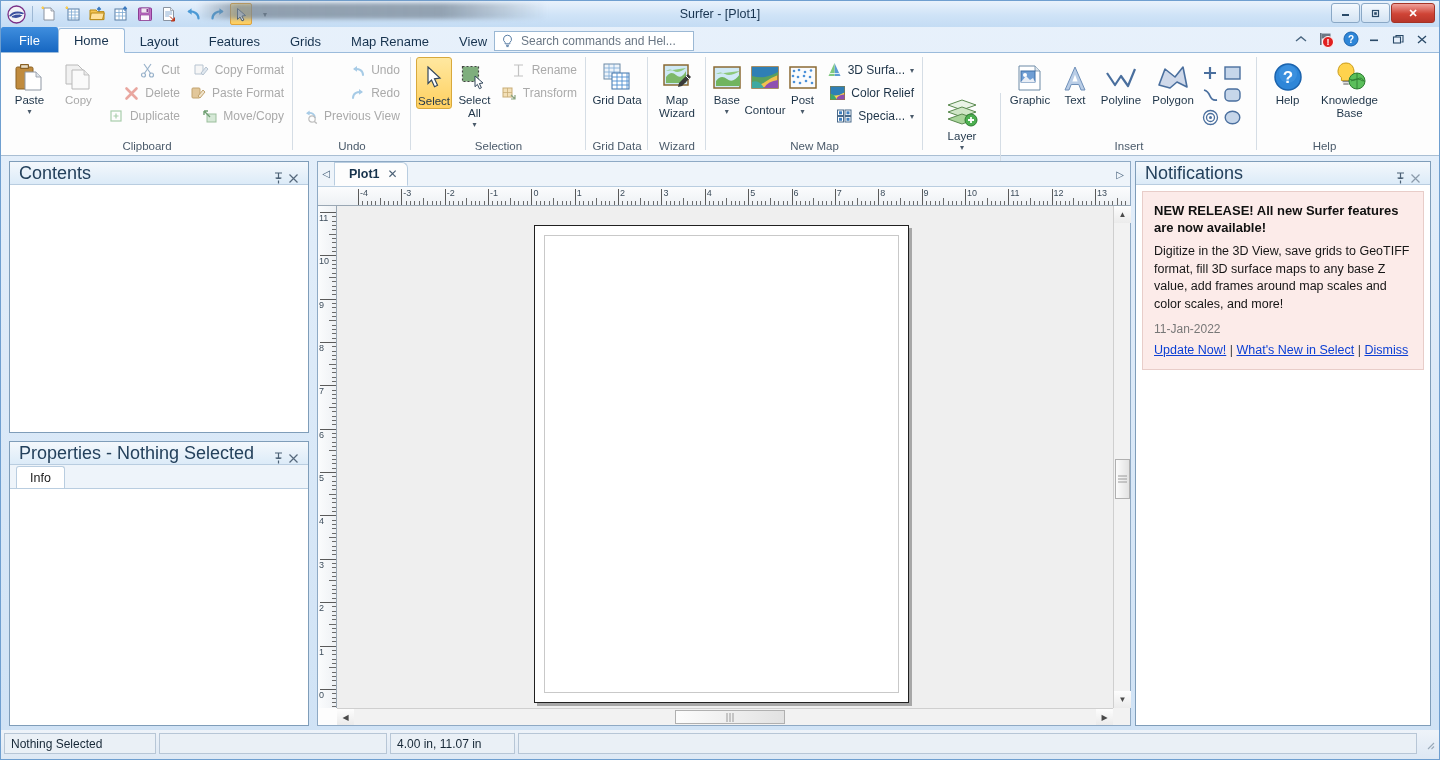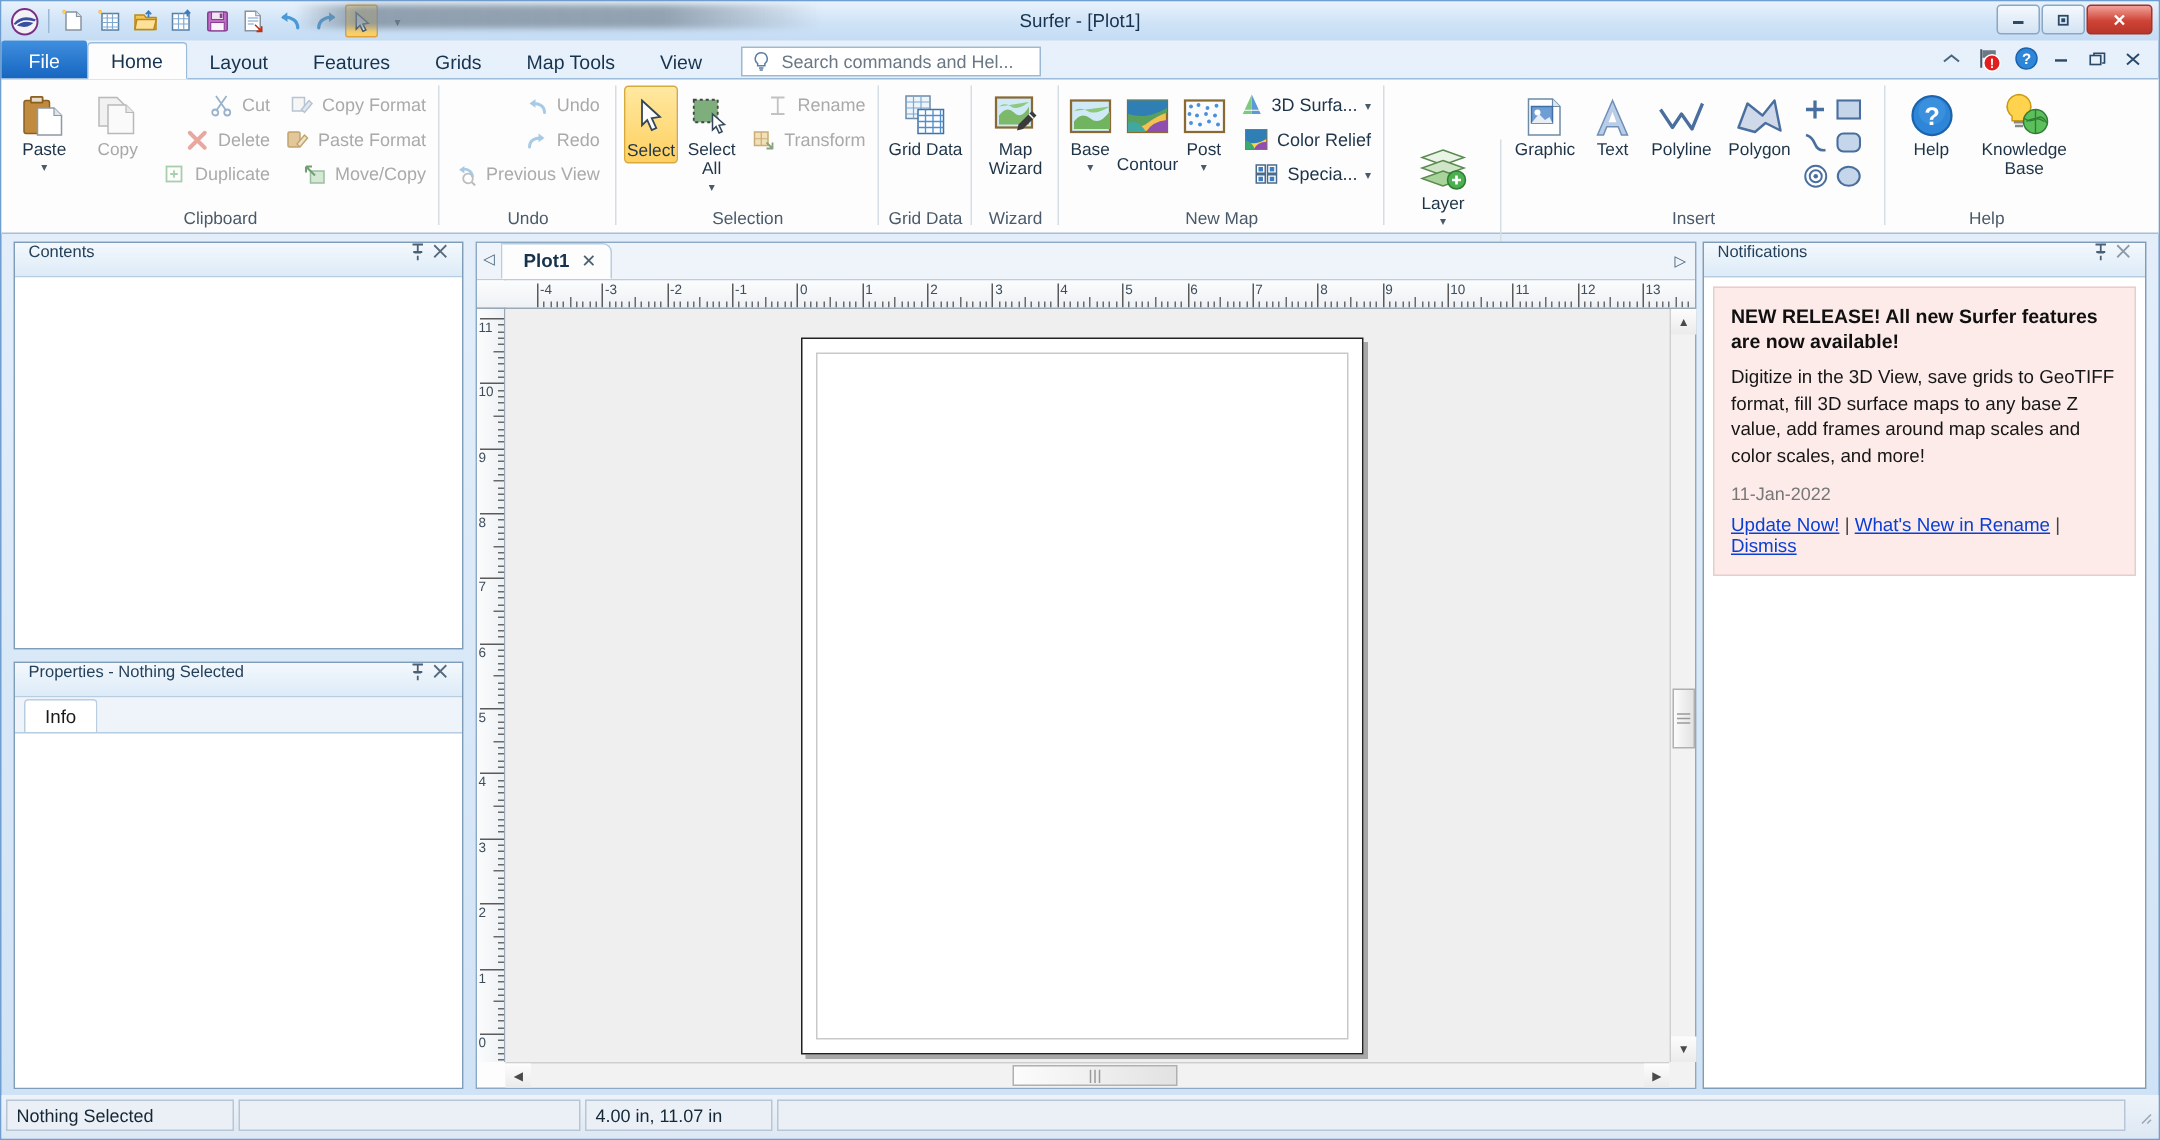--- a/index.html
+++ b/index.html
@@ -113,23 +113,23 @@
   .smallbtn.dim { color:#aaaaaa; }
   .smallbtn .si { width:17px;height:17px;display:flex;align-items:center;justify-content:center; }
 
   .tiles { display:grid; grid-template-columns:20px 20px; grid-auto-rows:20px; gap:2px; padding-top:6px; }
   .tile { width:20px;height:20px;display:flex;align-items:center;justify-content:center; }
 
   
   .workspace { position:absolute; left:0; top:156px; right:0; bottom:29px; }
 
   .panel-title {
-    height:23px; display:flex;align-items:flex-start; padding:0 5px 0 9px;
+    height:23px; display:flex;align-items:flex-end; padding:0 5px 0 9px;
     background:linear-gradient(180deg,#f4f8fc,#dcebf8);
-    font-size:11px; color:#24415c; border-bottom:1px solid #b9cde0;
+    font-size:18px; color:#24415c; border-bottom:1px solid #b9cde0;
   }
   .panel-title .sp { flex:1; }
   .panel-title .pi { width:15px;text-align:center;color:#4b6075;font-size:12px; }
 
   #contents-panel {
     position:absolute; left:8px; top:4px; width:300px; height:272px;
     background:#fff; border:1px solid #7f9db9;
   }
   #contents-panel .body { position:absolute; left:0; right:0; top:23px; bottom:0; background:#fff; }
 
@@ -335,21 +335,21 @@
       <div class="wb close">✕</div>
     </div>
   </div>
 
   <div class="tabstrip">
     <div class="rtab file">File</div>
     <div class="rtab sel">Home</div>
     <div class="rtab">Layout</div>
     <div class="rtab">Features</div>
     <div class="rtab">Grids</div>
-    <div class="rtab">Map Tools</div>
+    <div class="rtab">Map Rename</div>
     <div class="rtab">View</div>
   </div>
 
   <div class="searchbox">
     <span>
       <svg width="13" height="14" viewBox="0 0 13 14">
         <path d="M6.5 1.2a4 4 0 0 0-2.4 7.2v1.4h4.8V8.4A4 4 0 0 0 6.5 1.2z" fill="none" stroke="#5a7ea5" stroke-width="1"></path>
         <path d="M5 11.3h3M5.4 12.6h2.2" stroke="#5a7ea5" stroke-width="1"></path>
       </svg>
     </span>
@@ -1251,21 +1251,21 @@
             </svg>
         </span>
       </div>
       <div class="notif-card">
         <div class="notif-h">NEW RELEASE! All new Surfer features are now available!</div>
         <div class="notif-b">Digitize in the 3D View, save grids to GeoTIFF format, fill 3D surface maps to any base Z value, add frames around map scales and color scales, and more!</div>
         <div class="notif-d">11-Jan-2022</div>
         <div class="notif-links">
           <a href="#">Update Now!</a>
           <span>|</span>
-          <a href="#">What's New in Rename</a>
+          <a href="#">What's New in Select</a>
           <span>|</span>
           <a href="#">Dismiss</a>
         </div>
       </div>
     </div>
 
   </div>
 
   <div class="statusbar">
     <div class="sfield" style="width:152px;">Nothing Selected</div>

